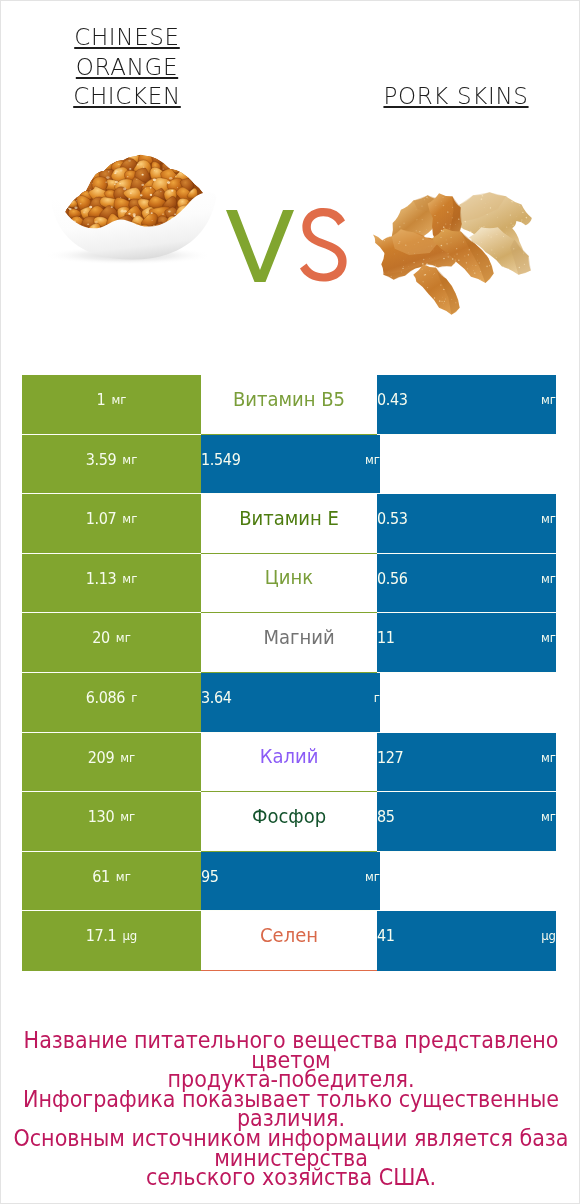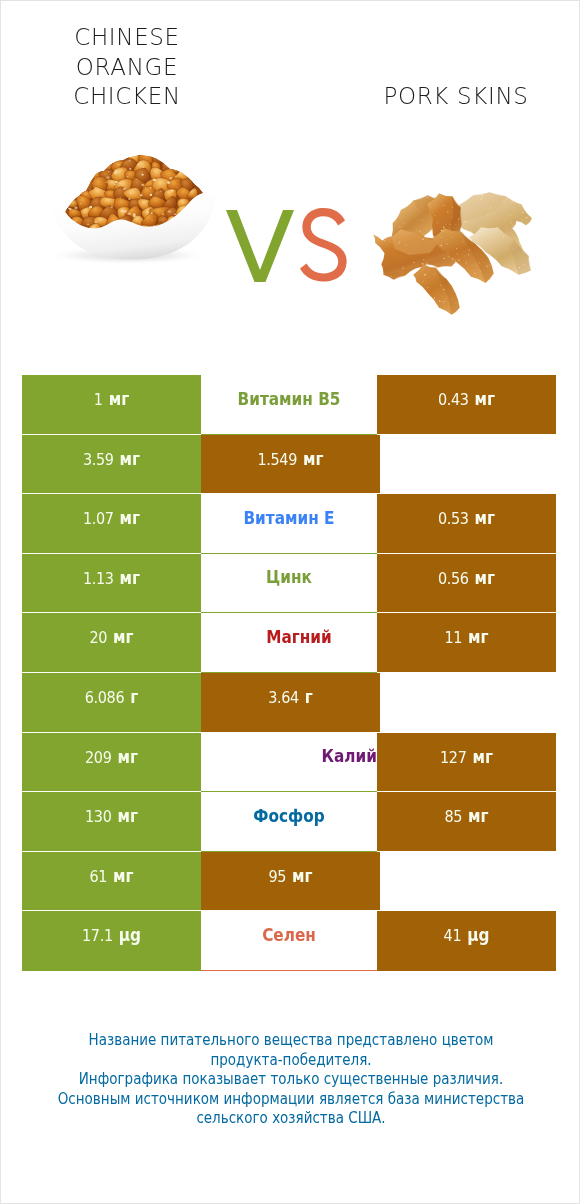--- a/index.html
+++ b/index.html
@@ -5,49 +5,49 @@
   * { box-sizing: border-box; margin:0; padding:0; }
   html,body { width:580px; height:1204px; }
   body { background:#fff; font-family:"Liberation Sans", sans-serif; }
   .page { position:relative; width:580px; height:1204px; background:#fff;
           border:1px solid #e3e3e3; overflow:hidden; }
 
   
   .header { position:absolute; left:0; top:0; width:580px; height:340px; }
   .title { position:absolute; font-family:"DejaVu Sans", sans-serif; font-weight:200;
            font-size:23px; letter-spacing:0.65px; color:#1c1c1c; text-align:center;
-           line-height:29.6px; }
+           line-height:29.6px;text-decoration:underline; }
   .title-left  { left:21px;  top:22px;  width:210px; }
   .title-right { left:350px; top:81px;  width:210px; }
 
   .vs { position:absolute; }
 
   .food-img { position:absolute; }
 
   
   .table { position:absolute; left:21px; top:374px; width:537px; }
   .row { position:relative; height:59.6px; display:flex; }
   .cell { display:flex; align-items:flex-start; justify-content:center; text-align:center;
           padding-top:17px; }
   .cell-val { width:179px; font-family:"DejaVu Sans Condensed","DejaVu Sans", sans-serif;
               font-size:16px; font-weight:500; color:#f7fcef; letter-spacing:-0.35px;
               background-clip:padding-box; border-bottom:1.4px solid #fdfff8; line-height:15px; }
-  .cell-val .unit { font-size:17px; font-weight:700; margin-left:6px; letter-spacing:0px; }
+  .cell-val .unit { font-size:13px; font-weight:400; margin-left:6px; letter-spacing:0px; }
   .cell-left  { background:#81a52f; }
-  .cell-right { background:#a16207; }
+  .cell-right { background:#0369a1;justify-content:space-between; }
   .cell-mid   { width:176px; font-family:"DejaVu Sans Condensed","DejaVu Sans", sans-serif;
-                font-size:17px; font-weight:700; line-height:21.7px; padding-top:13.5px;
+                font-size:20px; font-weight:400; line-height:21.7px; padding-top:13.5px;
                 border-bottom:1.1px solid #81a52f; }
   .cell-mid .txt { white-space:normal; display:block; width:181px; }
   .row:last-child .cell-val { border-bottom:none; }
 
   
   .footer { position:absolute; left:0; top:1030px; width:580px; text-align:center;
             font-family:"DejaVu Sans Condensed","DejaVu Sans", sans-serif;
-            font-size:15px; line-height:19.6px; color:#0369a1; font-weight:200; }
+            font-size:23px; line-height:19.6px; color:#be185d; font-weight:200; }
 </style>
 </head>
 <body>
 
 <div class="page">
 
   <div class="header">
     <div class="title title-left">
         <div>CHINESE</div>
         <div>ORANGE</div>
@@ -678,21 +678,21 @@
         <div class="cell cell-val cell-right">
           <span>1.549</span>
           <span class="unit">мг</span>
         </div>
       </div>
       <div class="row">
         <div class="cell cell-val cell-left">
           <span>1.07</span>
           <span class="unit">мг</span>
         </div>
-        <div class="cell cell-mid" style="color: #3b82f6; border-bottom-color: rgb(129, 165, 47);">
+        <div class="cell cell-mid" style="color: #4d7c0f; border-bottom-color: rgb(129, 165, 47);">
           <span class="txt">Витамин E</span>
         </div>
         <div class="cell cell-val cell-right">
           <span>0.53</span>
           <span class="unit">мг</span>
         </div>
       </div>
       <div class="row">
         <div class="cell cell-val cell-left">
           <span>1.13</span>
@@ -704,21 +704,21 @@
         <div class="cell cell-val cell-right">
           <span>0.56</span>
           <span class="unit">мг</span>
         </div>
       </div>
       <div class="row">
         <div class="cell cell-val cell-left">
           <span>20</span>
           <span class="unit">мг</span>
         </div>
-        <div class="cell cell-mid" style="color: #b91c1c; border-bottom-color: rgb(129, 165, 47); padding-left: 20px;">
+        <div class="cell cell-mid" style="color: #737373; border-bottom-color: rgb(129, 165, 47); padding-left: 20px;">
           <span class="txt">Магний</span>
         </div>
         <div class="cell cell-val cell-right">
           <span>11</span>
           <span class="unit">мг</span>
         </div>
       </div>
       <div class="row">
         <div class="cell cell-val cell-left">
           <span>6.086</span>
@@ -727,34 +727,34 @@
         <div class="cell cell-val cell-right">
           <span>3.64</span>
           <span class="unit">г</span>
         </div>
       </div>
       <div class="row">
         <div class="cell cell-val cell-left">
           <span>209</span>
           <span class="unit">мг</span>
         </div>
-        <div class="cell cell-mid" style="color: #701a75; border-bottom-color: rgb(129, 165, 47); text-align: right;">
+        <div class="cell cell-mid" style="color: #8b5cf6; border-bottom-color: rgb(129, 165, 47);">
           <span class="txt">Калий</span>
         </div>
         <div class="cell cell-val cell-right">
           <span>127</span>
           <span class="unit">мг</span>
         </div>
       </div>
       <div class="row">
         <div class="cell cell-val cell-left">
           <span>130</span>
           <span class="unit">мг</span>
         </div>
-        <div class="cell cell-mid" style="color: #0369a1; border-bottom-color: rgb(129, 165, 47);">
+        <div class="cell cell-mid" style="color: #14532d; border-bottom-color: rgb(129, 165, 47);">
           <span class="txt">Фосфор</span>
         </div>
         <div class="cell cell-val cell-right">
           <span>85</span>
           <span class="unit">мг</span>
         </div>
       </div>
       <div class="row">
         <div class="cell cell-val cell-left">
           <span>61</span>

